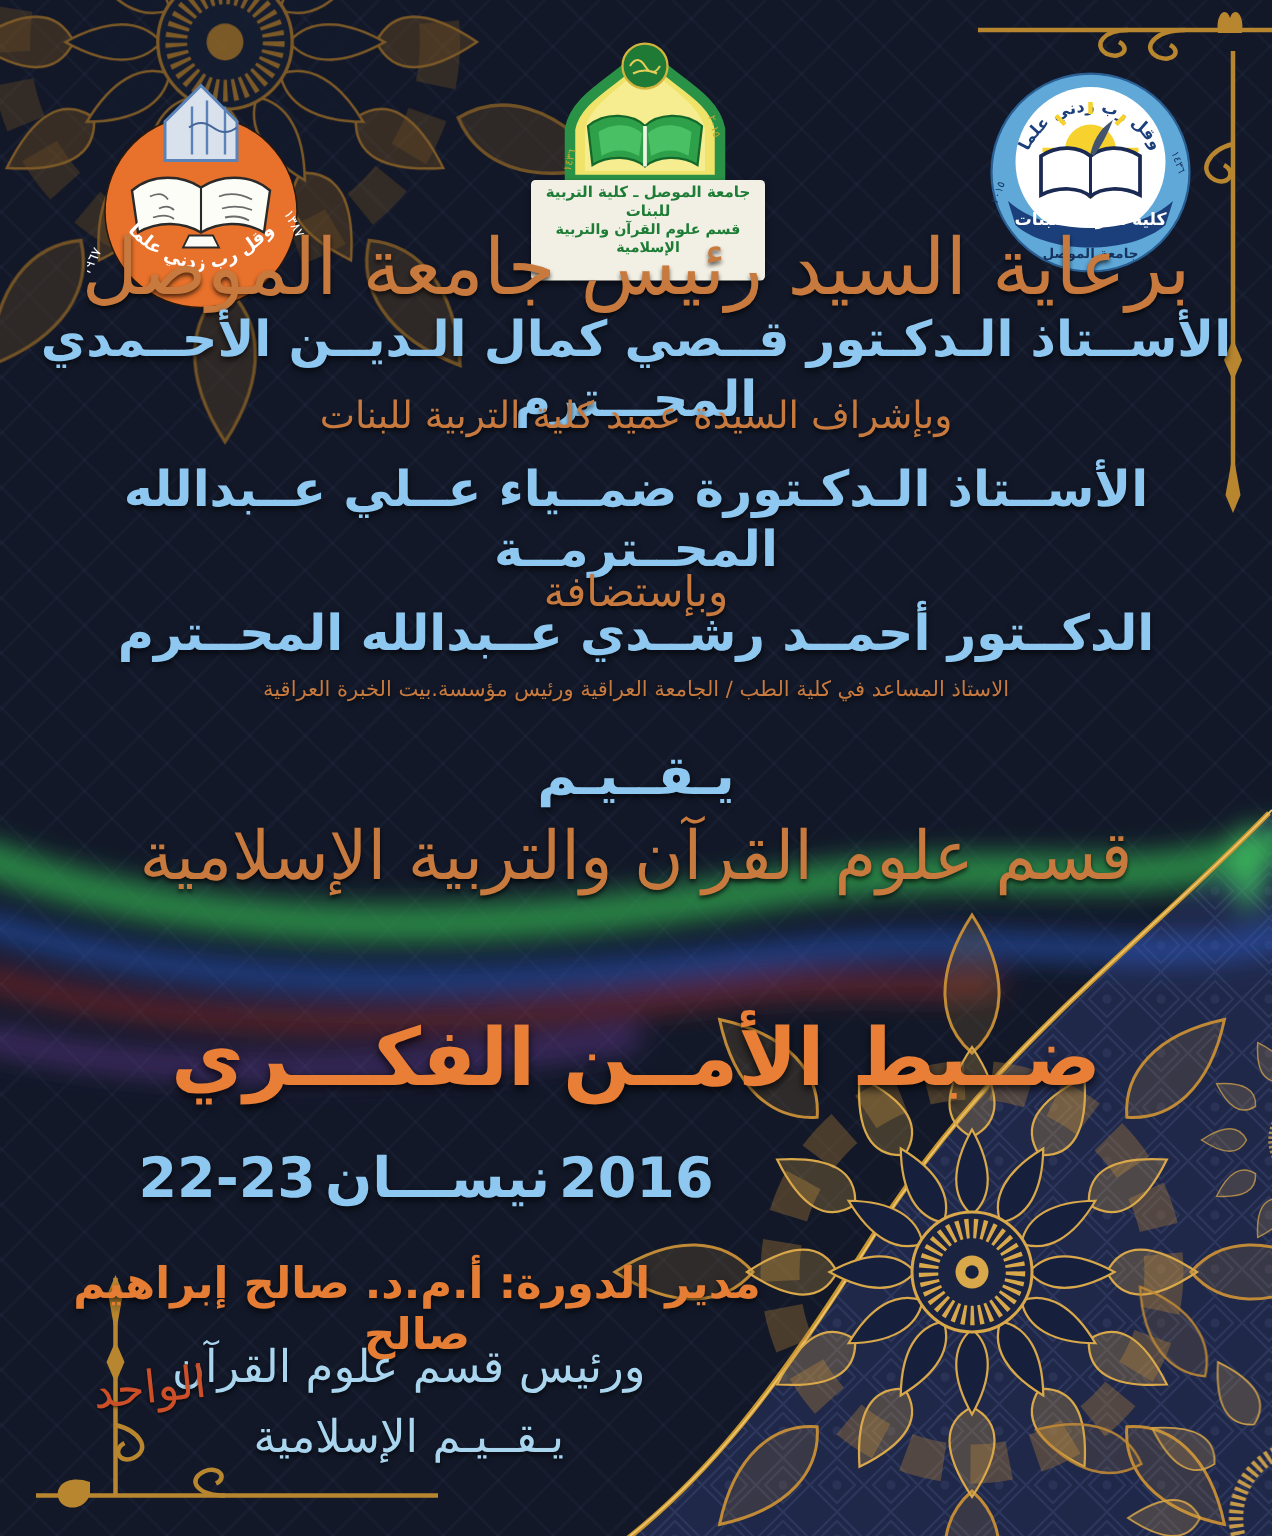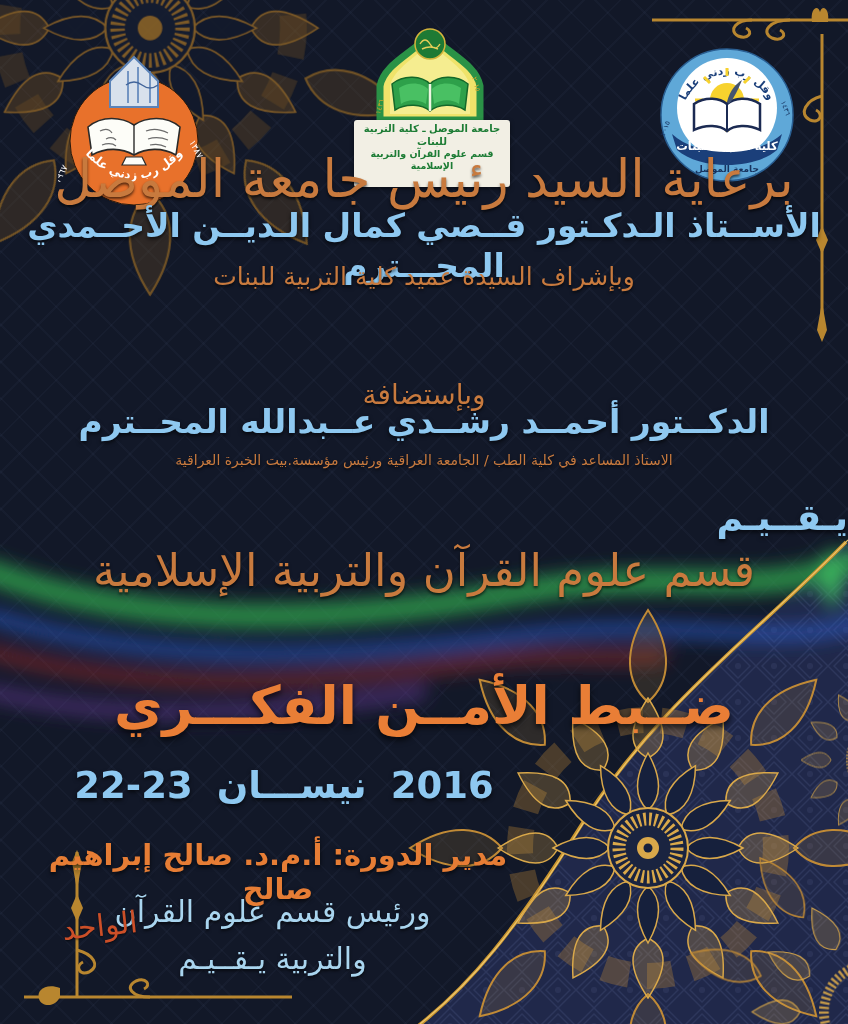--- a/index.html
+++ b/index.html
@@ -15,28 +15,28 @@
   .txt{position:absolute;left:0;right:0;text-align:center;line-height:1.22;direction:rtl;}
   .orange-callig{color:#c87a3e;text-shadow:0 2px 3px rgba(0,0,0,.65);}
   .blue-bold{color:#8ec8f0;font-weight:bold;text-shadow:0 2px 4px rgba(0,0,0,.7);}
   .l1{top:148px;font-size:52px;}
   .l2{top:206px;font-size:33px;}
   .l3{top:262px;font-size:25px;}
   .l4{top:306px;font-size:33px;}
   .l5{top:378px;font-size:28px;}
   .l6{top:402px;font-size:33px;}
   .l7{top:452px;font-size:14px;}
-  .l8{top:496px;font-size:36px;text-align:right;}
+  .l8{top:496px;font-size:36px;}
   .l9{top:544px;font-size:45px;}
   .l10{top:634px;font-size:33px;}
   .l11{top:674px;font-size:53px;font-weight:700;color:#e97e36;text-shadow:0 3px 6px rgba(0,0,0,.75);}
   .left-block{position:absolute;left:0;top:0;width:545px;height:1024px;}
   .lb{position:absolute;left:0;right:0;text-align:center;direction:rtl;}
   .date-row{top:764px;font-size:37px;font-weight:bold;color:#8ec8f0;text-shadow:0 2px 4px rgba(0,0,0,.7);
-    display:flex;justify-content:center;gap:24px;direction:ltr;padding-left:23px;}
+    display:flex;justify-content:center;gap:6px;direction:ltr;padding-left:23px;}
   .l13{top:838px;font-size:29px;font-weight:bold;color:#e5archive;color:#e67d35;text-shadow:0 2px 4px rgba(0,0,0,.7);padding-left:11px;}
   .l14{top:894px;font-size:30px;color:#a9d5ef;text-shadow:0 2px 3px rgba(0,0,0,.6);}
   .l15{top:941px;font-size:30px;color:#a9d5ef;text-shadow:0 2px 3px rgba(0,0,0,.6);}
   .signature{position:absolute;left:62px;top:908px;font-size:30px;color:#cc4f28;transform:rotate(-6deg);
     text-shadow:0 1px 2px rgba(0,0,0,.6);}
   
   .logo{position:absolute;}
   .logo-mosul{left:58px;top:55px;width:152px;height:158px;}
   .logo-dept{left:350px;top:28px;width:160px;height:128px;}
   .dept-strip{position:absolute;left:4px;top:92px;width:152px;background:#f2efe4;border-radius:3px;
@@ -319,33 +319,34 @@
       </g>
       <text x="69" y="126" font-size="9" font-weight="bold" fill="#17335f" text-anchor="middle" direction="rtl">جامعة الموصل</text>
       <text x="12" y="76" font-size="7" fill="#17335f" transform="rotate(-70 12 76)">٢٠١٥</text>
       <text x="128" y="70" font-size="7" fill="#17335f" transform="rotate(70 128 70)">١٤٣٦</text>
     </svg>
   </div>
 
   <div class="txt orange-callig l1">برعاية السيد رئيس جامعة الموصل</div>
   <div class="txt blue-bold l2">الأســتاذ الـدكـتور قــصي كمال الـديــن الأحــمدي المحـــترم</div>
   <div class="txt orange-callig l3">وبإشراف السيدة عميد كلية التربية للبنات</div>
+  <div class="txt blue-bold l4">الأســتاذ الـدكـتورة ضمــياء عــلي عــبدالله المحــترمــة</div>
   <div class="txt orange-callig l5">وبإستضافة</div>
   <div class="txt blue-bold l6">الدكــتور أحمــد رشــدي عــبدالله المحــترم</div>
   <div class="txt orange-callig l7">الاستاذ المساعد في كلية الطب / الجامعة العراقية ورئيس مؤسسة.بيت الخبرة العراقية</div>
   <div class="txt blue-bold l8">يـقــيـم</div>
   <div class="txt orange-callig l9">قسم علوم القرآن والتربية الإسلامية</div>
   <div class="txt l11">ضــبط الأمــن الفكـــري</div>
 
   <div class="left-block">
     <div class="lb date-row">
       <span>22-23</span>
       <span>نيســـان</span>
       <span>2016</span>
     </div>
     <div class="lb l13">مدير الدورة: أ.م.د. صالح إبراهيم صالح</div>
     <div class="lb l14">ورئيس قسم علوم القرآن</div>
-    <div class="lb l15">والتربية يـقــيـم</div>
+    <div class="lb l15">يـقــيـم الإسلامية</div>
   </div>
 
   <div class="signature">الواحد</div>
 
 </div>
 
 </body></html>

